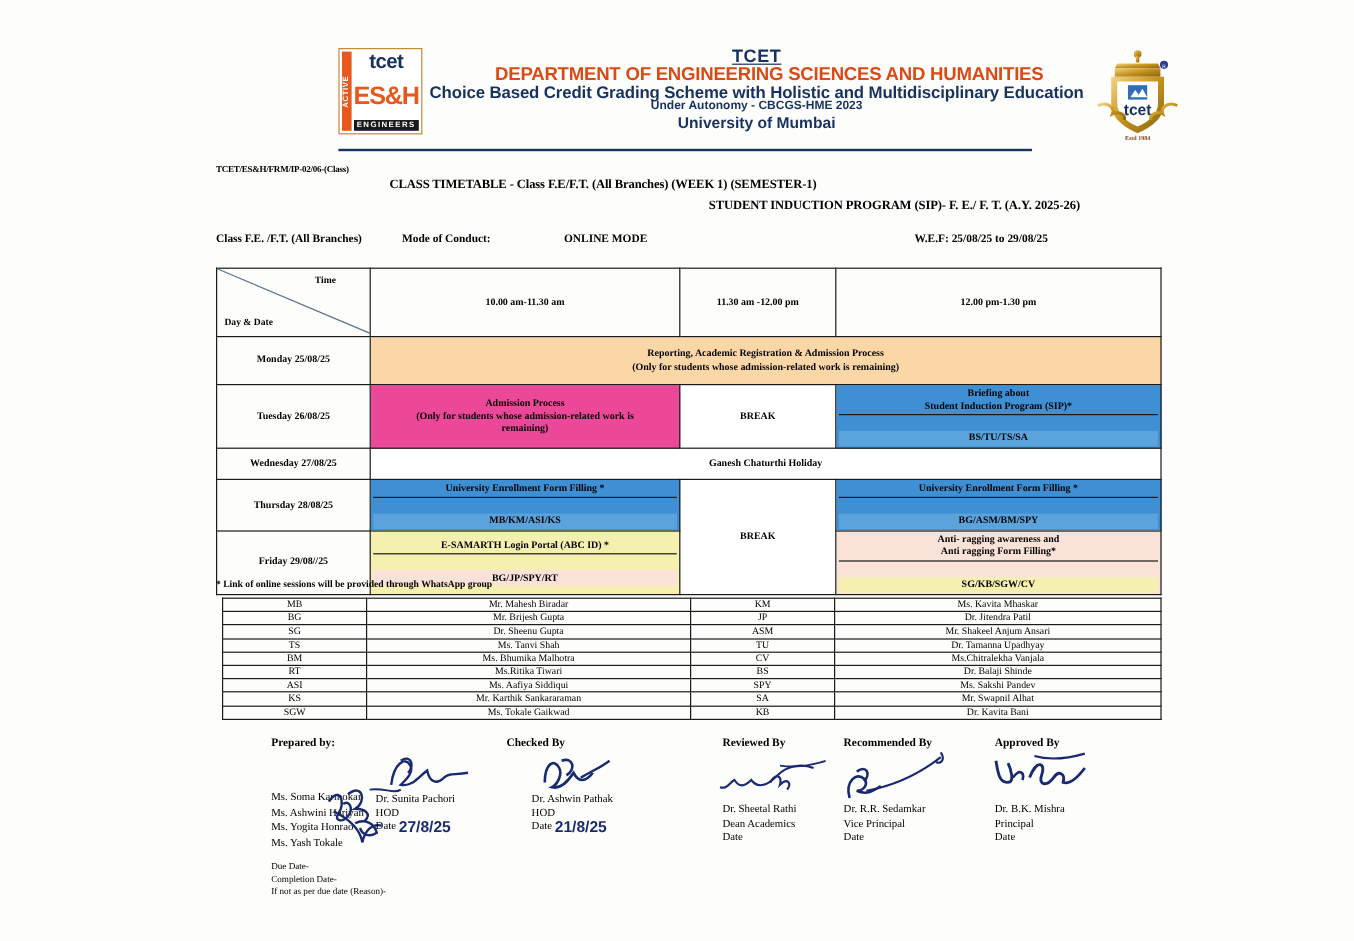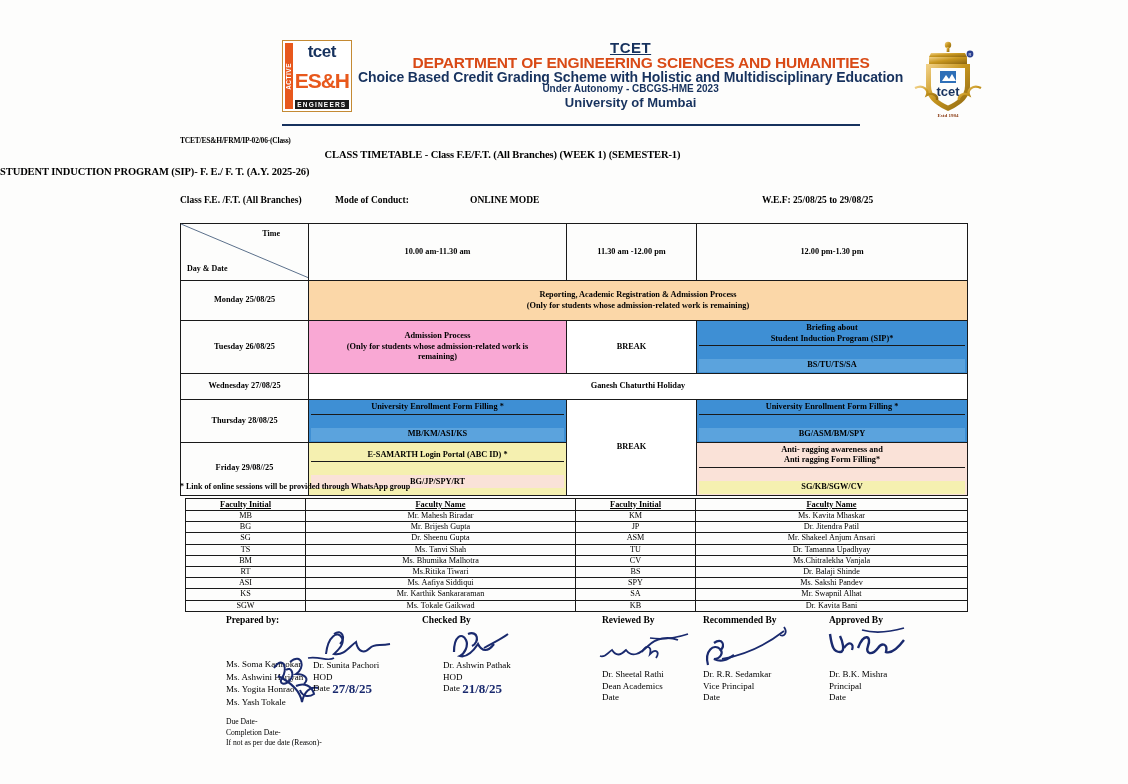--- a/index.html
+++ b/index.html
@@ -46,21 +46,21 @@
   .crest{width:78px;height:80px;flex-shrink:0;position:relative;}
 
   .hrule{position:absolute;left:282px;top:124px;width:578px;height:0;
     border-top:2px solid #17325e;}
 
   
   .doccode{position:absolute;left:180px;top:136px;font-weight:bold;font-size:7.5px;
     letter-spacing:-.2px;}
   .title1{position:absolute;left:0;top:149px;width:1005px;text-align:center;
     font-weight:bold;font-size:10.5px;letter-spacing:-.1px;}
-  .title2{position:absolute;left:0;top:166px;width:900px;text-align:left;
+  .title2{position:absolute;left:0;top:166px;width:900px;text-align:right;
     font-weight:bold;font-size:10.5px;letter-spacing:-.1px;}
 
   .metarow{position:absolute;left:180px;top:195px;width:790px;height:14px;font-size:9.5px;font-weight:bold;}
   .metarow > div{position:absolute;top:0;white-space:nowrap;}
   .m-class{left:0;}
   .m-modelbl{left:155px;}
   .m-modeval{left:290px;}
   .m-wef{left:549px;margin-left:33px;}
 
   
@@ -70,21 +70,21 @@
     vertical-align:middle;padding:1px 2px;line-height:10.5px;}
   .c1{width:128px;} .c2{width:258px;} .c3{width:130px;} .c4{width:271px;}
 
   .hdr-diag{height:54px;position:relative;padding:0;}
   .hdr-diag .dg{position:absolute;inset:0;}
   .hdr-diag .t-time{position:absolute;right:28px;top:5px;font-size:8px;font-weight:bold;}
   .hdr-diag .t-day{position:absolute;left:6px;bottom:6px;font-size:8px;font-weight:bold;}
 
   .daycell{height:40px;}
   .orange{background:#fbd7a8;}
-  .green{background:#f9a8d4;}
+  .green{background:#ec4899;}
   .blue{background:#3e8fd4;}
   .bluelt{background:#5ba3dd;}
   .yellow{background:#f5f0b0;}
   .pink{background:#fae2d8;}
   .white{background:#ffffff;}
   .nopad{padding:0;}
   .split{display:flex;flex-direction:column;height:100%;gap:13px;}
   .split .s-top{flex:1;display:flex;align-items:center;justify-content:center;
     border-bottom:1px solid #1a1a1a;padding:1px 2px;}
   .split .s-bot{height:13px;display:flex;align-items:center;justify-content:center;}
@@ -107,21 +107,21 @@
   .sg-prep .names{margin-top:33px;line-height:12.5px;font-size:9px;}
   .sg-prep .due{margin-top:9px;line-height:10.5px;font-size:7.6px;}
 
   .sg-hod1{left:313px;top:660px;}
   .sg-check{left:422px;top:615px;}
   .sg-hod2{left:443px;top:660px;}
   .sg-rev{left:602px;top:615px;}
   .sg-rec{left:703px;top:615px;}
   .sg-appr{left:829px;top:615px;}
 
-  .inkdate{font-family:Liberation Serif, serif;font-weight:bold;font-size:13px;
+  .inkdate{font-family:Liberation Sans, sans-serif;font-weight:bold;font-size:13px;
     color:#1a2a6e;display:inline-block;vertical-align:-2px;}
 
   .ink{position:absolute;color:#1a2a6e;font-family:"Liberation Serif",serif;}
   svg{display:block;overflow:visible;}
 </style>
 </head>
 <body>
 
 <div class="page">
 
@@ -285,26 +285,20 @@
   <div class="note">* Link of online sessions will be provided through WhatsApp group</div>
 
   <table class="ft">
     <colgroup>
         <col class="fc1">
         <col class="fc2">
         <col class="fc3">
         <col class="fc4">
       </colgroup>
     <tbody id="faculty-body">
-      <tr>
-        <td class="fh">Faculty Initial</td>
-        <td class="fh">Faculty Name</td>
-        <td class="fh">Faculty Initial</td>
-        <td class="fh">Faculty Name</td>
-      </tr>
     <tr>
           <td>MB</td>
           <td>Mr. Mahesh Biradar</td>
           <td>KM</td>
           <td>Ms. Kavita Mhaskar</td>
         </tr>
         <tr>
           <td>BG</td>
           <td>Mr. Brijesh Gupta</td>
           <td>JP</td>

